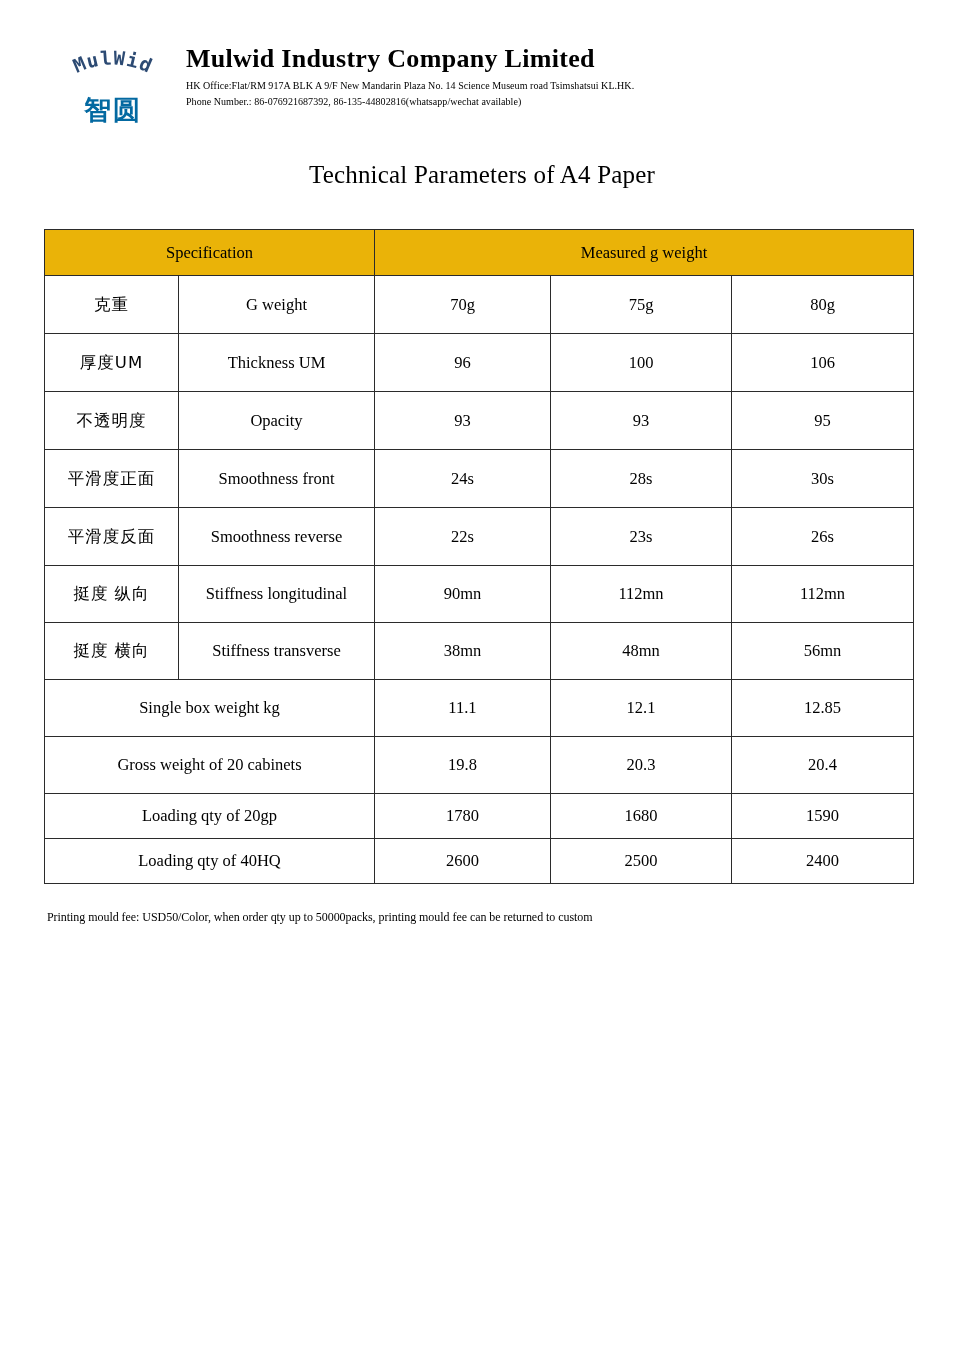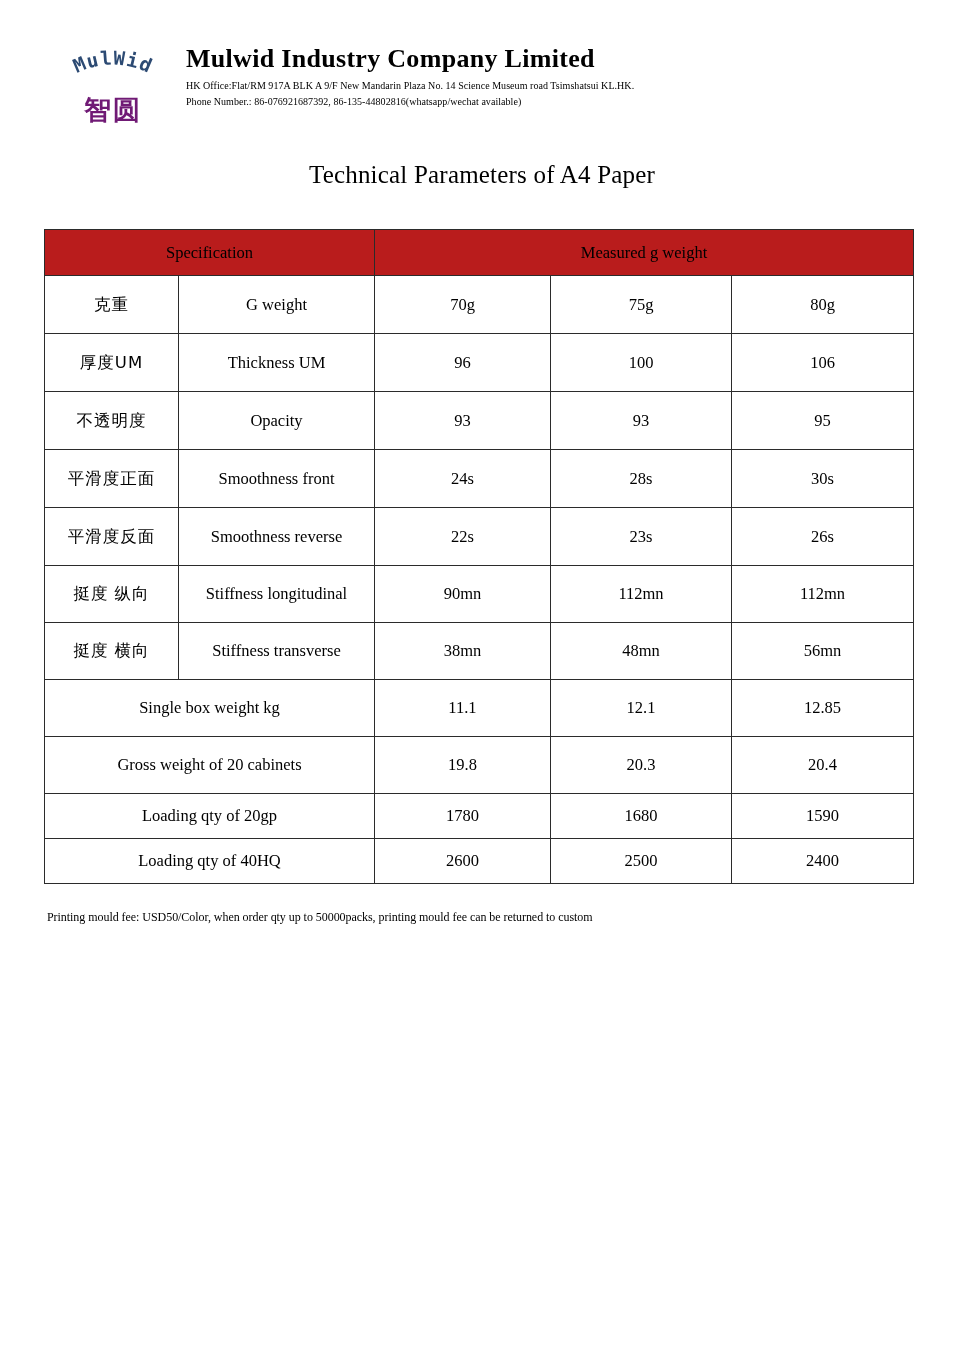--- a/index.html
+++ b/index.html
@@ -34,21 +34,21 @@
   }
   .logo-arc {
     width: 122px;
     height: 52px;
     display: block;
   }
   .logo-cn {
     font-family: "DejaVu Sans", sans-serif;
     font-size: 27px;
     font-weight: 700;
-    color: #701a75;
+    color: #0369a1;
     letter-spacing: 2px;
     line-height: 1;
     margin-top: -2px;
   }
 
   .company-block {
     margin-left: 8px;
     padding-top: 2px;
   }
   .company-name {
@@ -86,21 +86,21 @@
   }
   table.spec td, table.spec th {
     border: 1.6px solid #2b2b2b;
     text-align: center;
     vertical-align: middle;
     font-weight: normal;
     font-size: 16.5px;
     padding: 0;
   }
   .hdr td {
-    background: #b91c1c;
+    background: #eab308;
     height: 45px;
     font-size: 17px;
   }
   .cn-cell {
     font-family: "DejaVu Sans", sans-serif;
     font-size: 17px;
     letter-spacing: 1px;
   }
   .r-tall td { height: 57px; }
   .r-merge td { height: 56px; }

